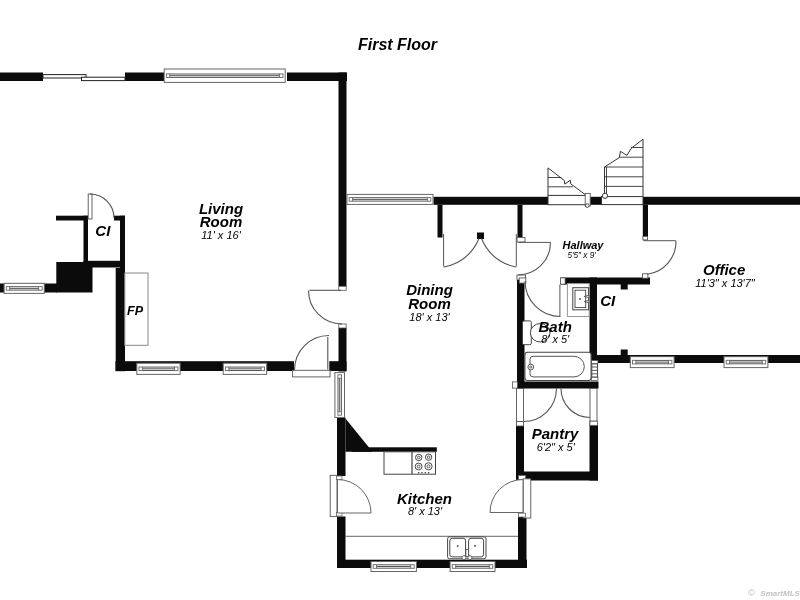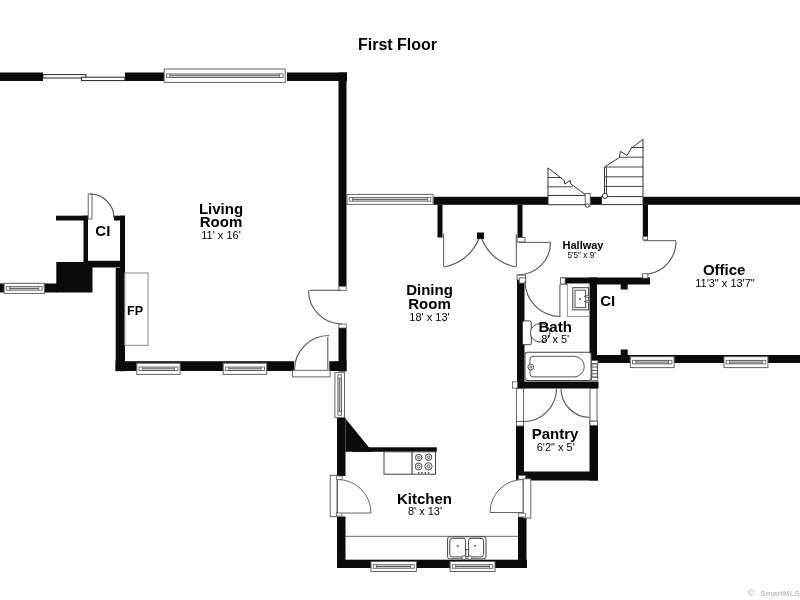--- a/index.html
+++ b/index.html
@@ -1,16 +1,16 @@
 <!DOCTYPE html>
 <html><head>
 <meta charset="utf-8">
 <style>
 html,body{margin:0;padding:0;background:#ffffff;}
-#plan{width:800px;height:600px;position:relative;font-family:"Liberation Sans", sans-serif;}
+#plan{width:800px;height:600px;position:relative;font-family:"Liberation Sans", sans-serif;font-style:italic;}
 svg text{font-family:"Liberation Sans", sans-serif;}
 .rn{font-weight:bold;font-size:15px;fill:#000;}
 .dm{font-size:11px;fill:#000;}
 </style>
 </head>
 <body>
 <div id="plan">
 <svg width="800" height="600" viewBox="0 0 800 600" xmlns="http://www.w3.org/2000/svg">
 <rect x="0" y="0" width="800" height="600" fill="#ffffff"></rect>
 

